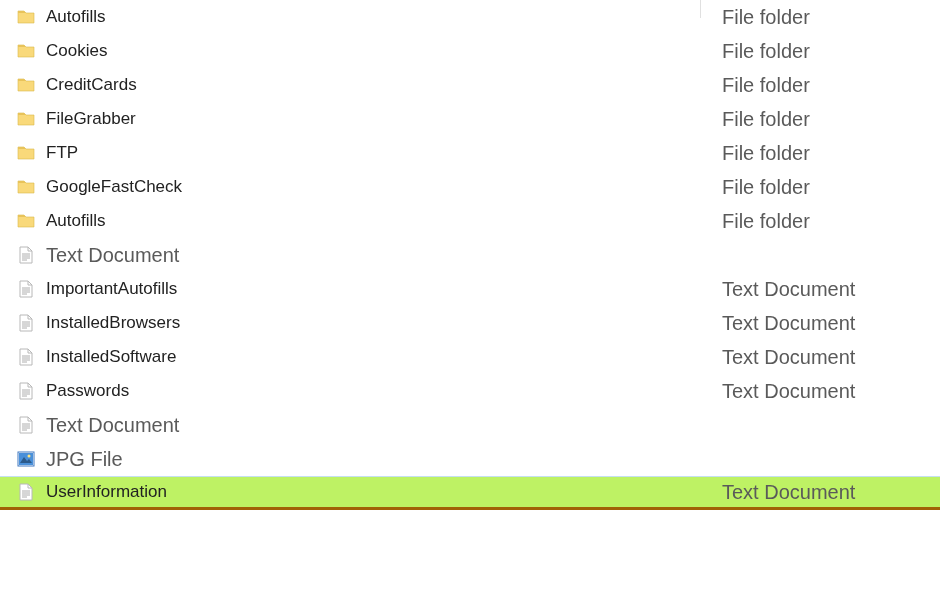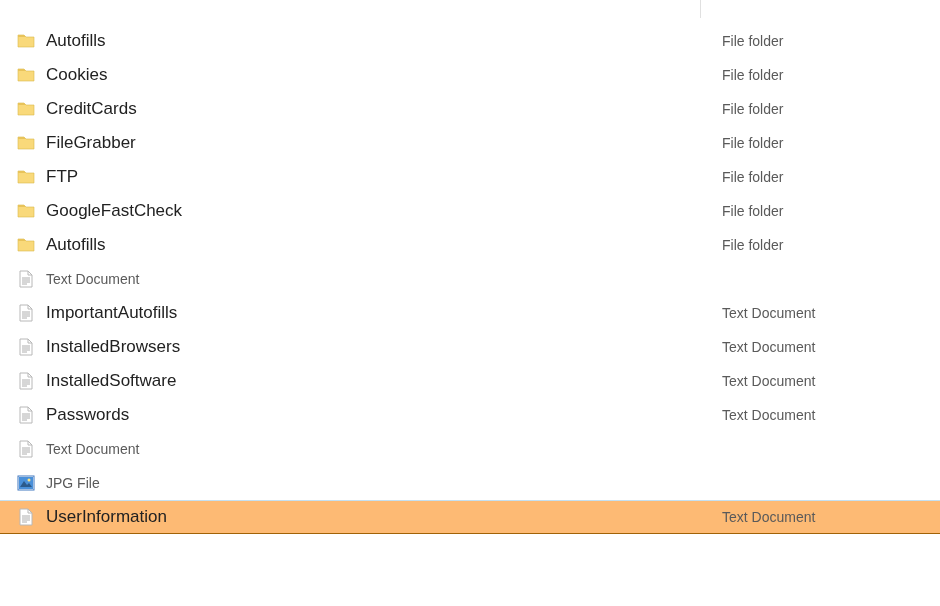--- a/index.html
+++ b/index.html
@@ -9,53 +9,52 @@
     }
     body {
       font-family: "Segoe UI", Tahoma, sans-serif;
       background: #ffffff;
       width: 940px;
       height: 606px;
       overflow: hidden;
     }
     .file-list {
       width: 100%;
-      padding-top: 24px;
     }
     .file-row {
       display: flex;
       align-items: center;
       height: 34px;
       padding-left: 16px;
       cursor: default;
     }
     .file-row.selected {
-      background: #fdba74;
+      background: #bef264;
       border-top: 1px solid #c5e0f0;
-      border-bottom: 1px solid #a16207;
+      border-bottom: 3px solid #a16207;
     }
     .icon-cell {
       width: 20px;
       height: 20px;
       margin-right: 10px;
       display: flex;
       align-items: center;
       justify-content: center;
       flex-shrink: 0;
     }
     .name-cell {
       flex: 0 0 676px;
       font-size: 17px;
       color: #222;
       white-space: nowrap;
       overflow: hidden;
     }
     .type-cell {
       flex: 1;
-      font-size: 14px;
+      font-size: 20px;
       color: #5a5a5a;
       white-space: nowrap;
     }
     .separator {
       position: absolute;
       top: 0;
       left: 700px;
       width: 0;
       height: 18px;
       border-left: 1px solid #e0e0e0;

